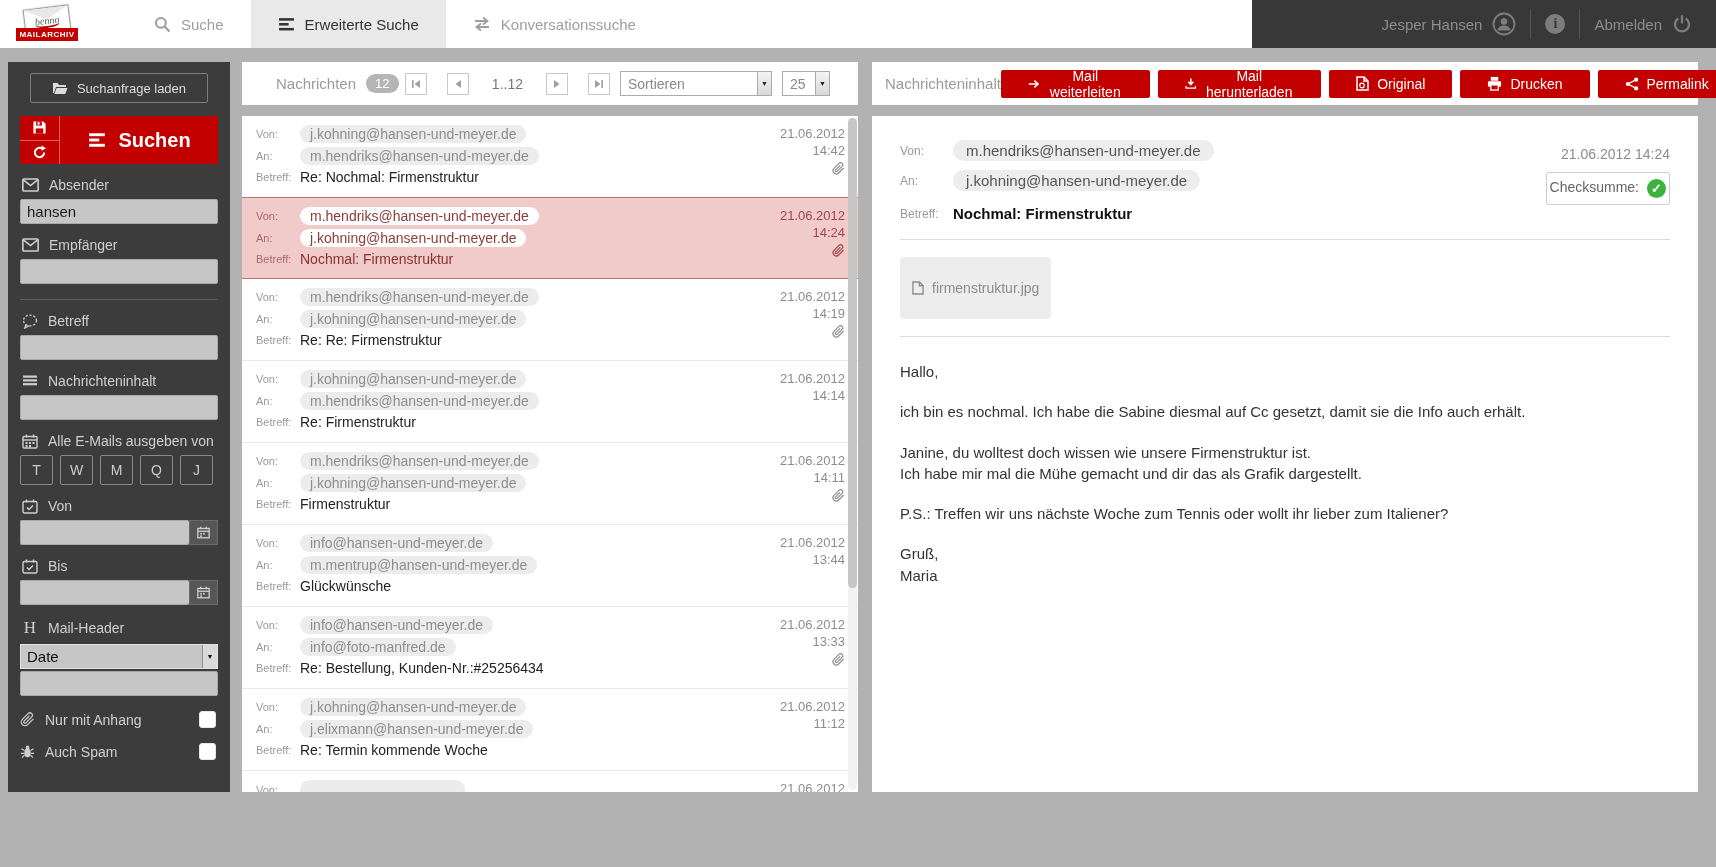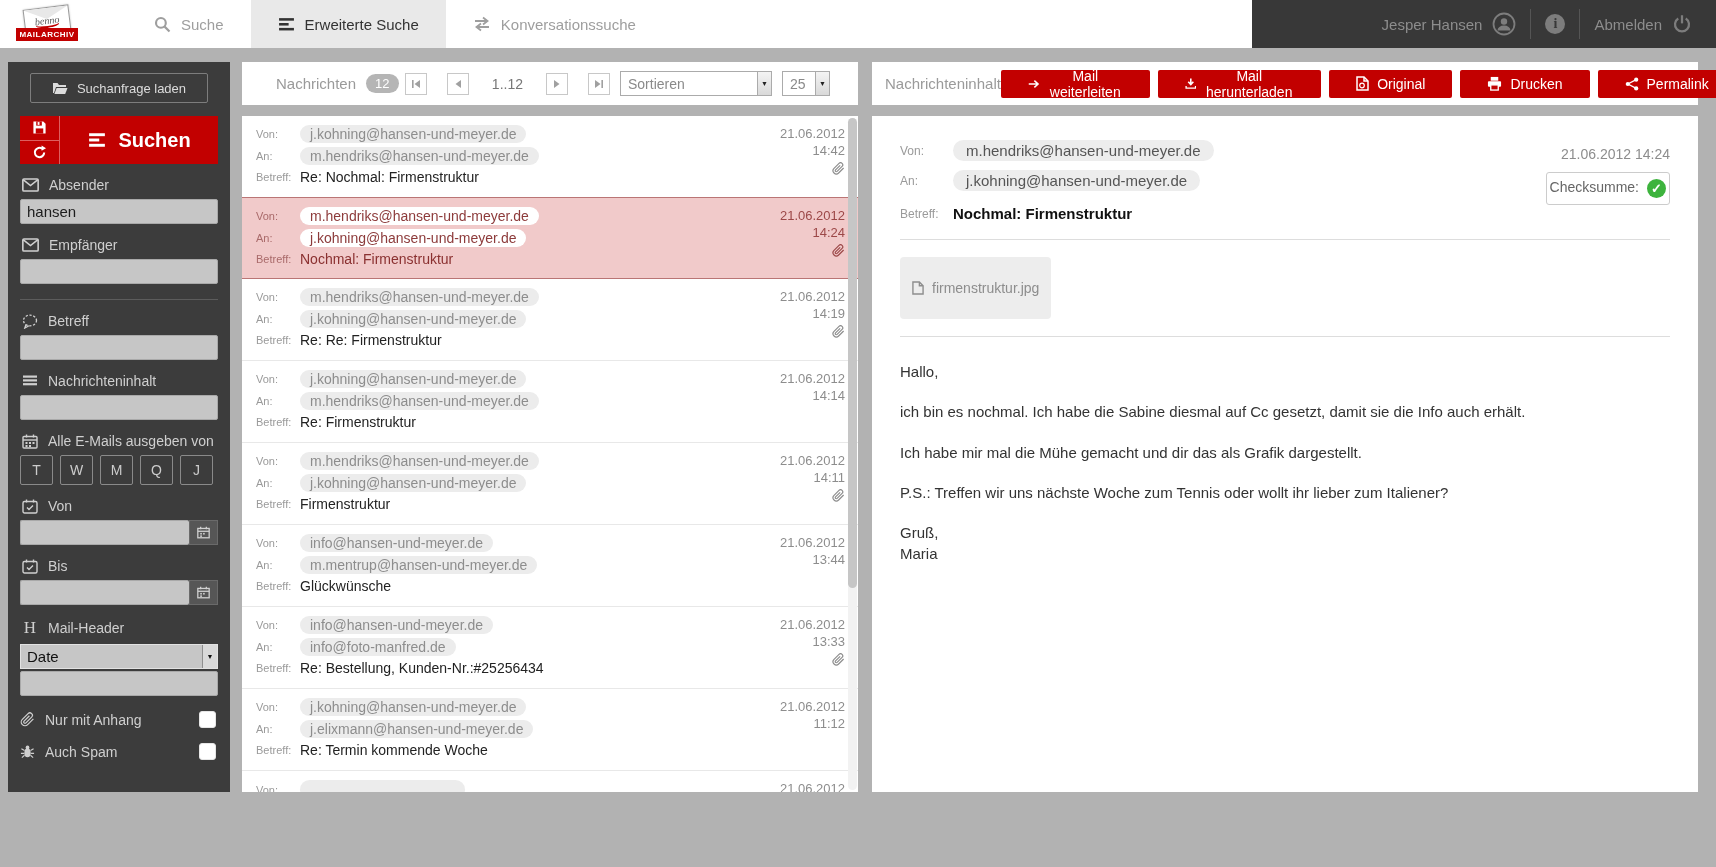--- a/index.html
+++ b/index.html
@@ -645,20 +645,21 @@
     <span>firmenstruktur.jpg</span>
   </div>
 
   <hr class="dhr">
 
   <div class="mail-body">
       <div>Hallo,</div>
       <div class="blank"></div>
       <div>ich bin es nochmal. Ich habe die Sabine diesmal auf Cc gesetzt, damit sie die Info auch erhält.</div>
       <div class="blank"></div>
+      <div>Janine, du wolltest doch wissen wie unsere Firmenstruktur ist.</div>
       <div>Ich habe mir mal die Mühe gemacht und dir das als Grafik dargestellt.</div>
       <div class="blank"></div>
       <div>P.S.: Treffen wir uns nächste Woche zum Tennis oder wollt ihr lieber zum Italiener?</div>
       <div class="blank"></div>
       <div>Gruß,</div>
       <div>Maria</div>
     </div>
 </div>
 
 </body></html>

